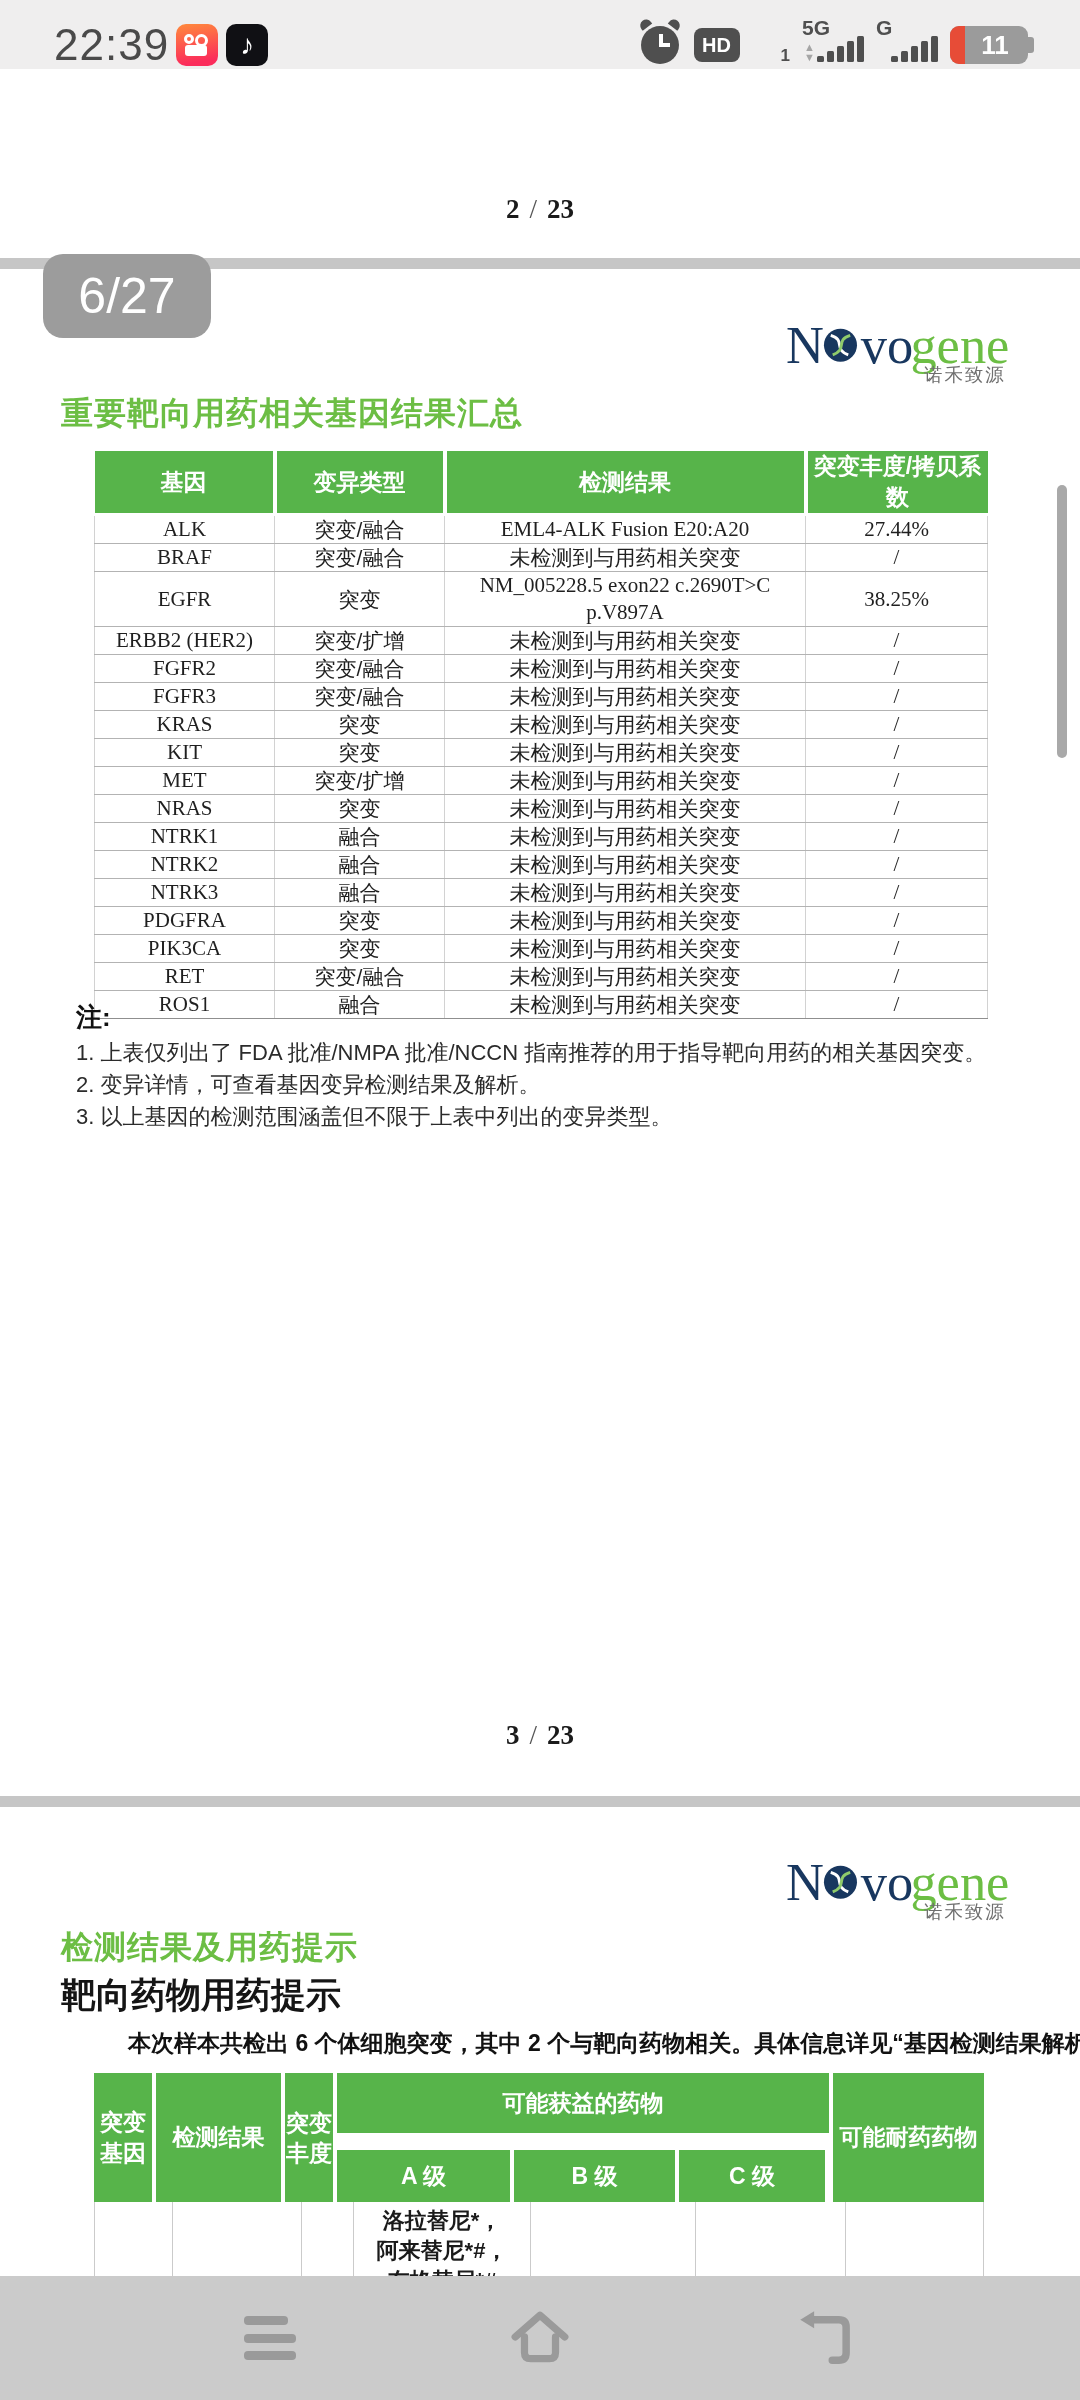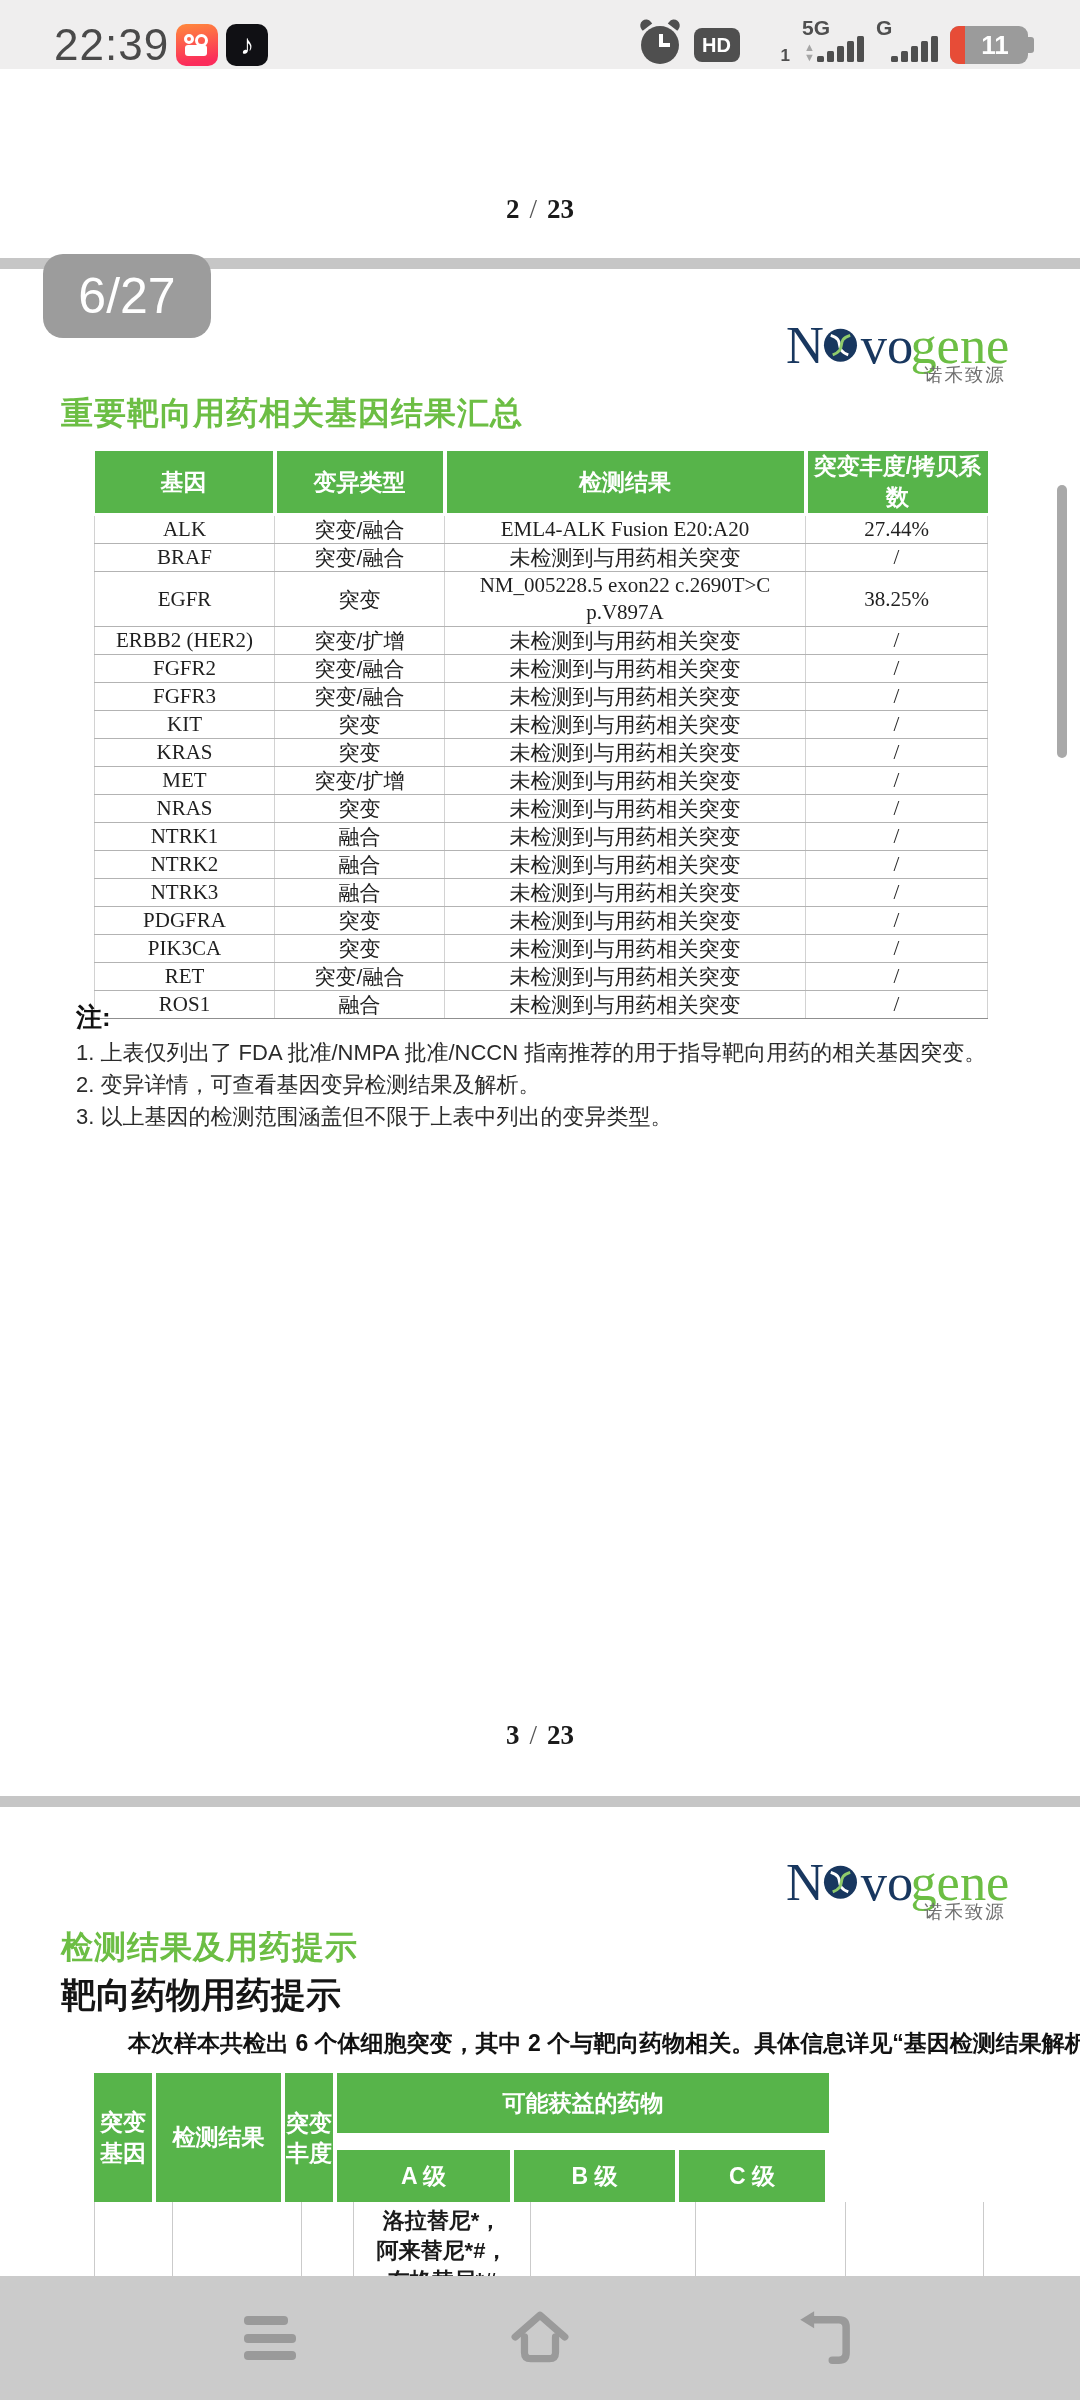--- a/index.html
+++ b/index.html
@@ -227,27 +227,27 @@
           <td class="">未检测到与用药相关突变</td>
           <td class="serif">/</td>
         </tr>
         <tr>
           <td class="serif">FGFR3</td>
           <td>突变/融合</td>
           <td class="">未检测到与用药相关突变</td>
           <td class="serif">/</td>
         </tr>
         <tr>
+          <td class="serif">KRAS</td>
+          <td>突变</td>
+          <td class="">未检测到与用药相关突变</td>
+          <td class="serif">/</td>
+        </tr>
+        <tr>
           <td class="serif">KIT</td>
-          <td>突变</td>
-          <td class="">未检测到与用药相关突变</td>
-          <td class="serif">/</td>
-        </tr>
-        <tr>
-          <td class="serif">KRAS</td>
           <td>突变</td>
           <td class="">未检测到与用药相关突变</td>
           <td class="serif">/</td>
         </tr>
         <tr>
           <td class="serif">MET</td>
           <td>突变/扩增</td>
           <td class="">未检测到与用药相关突变</td>
           <td class="serif">/</td>
         </tr>
@@ -335,20 +335,21 @@
       <div class="hcell w1 gapr">检测结果</div>
       <div class="hcell w2 gapr">突变丰度</div>
       <div class="wben gapr">
         <div class="hcell btop">可能获益的药物</div>
         <div class="brow">
           <div class="hcell wA gapr">A 级</div>
           <div class="hcell wB gapr">B 级</div>
           <div class="hcell wC">C 级</div>
         </div>
       </div>
+      <div class="hcell w6">可能耐药药物</div>
     </div>
     <div class="t2-row">
       <div class="cell rw0"></div>
       <div class="cell rw1"></div>
       <div class="cell rw2"></div>
       <div class="cell rwA druglines" id="a-level-cell">
           <div>洛拉替尼*，</div>
           <div>阿来替尼*#，</div>
           <div>布格替尼*#</div>
         </div>

